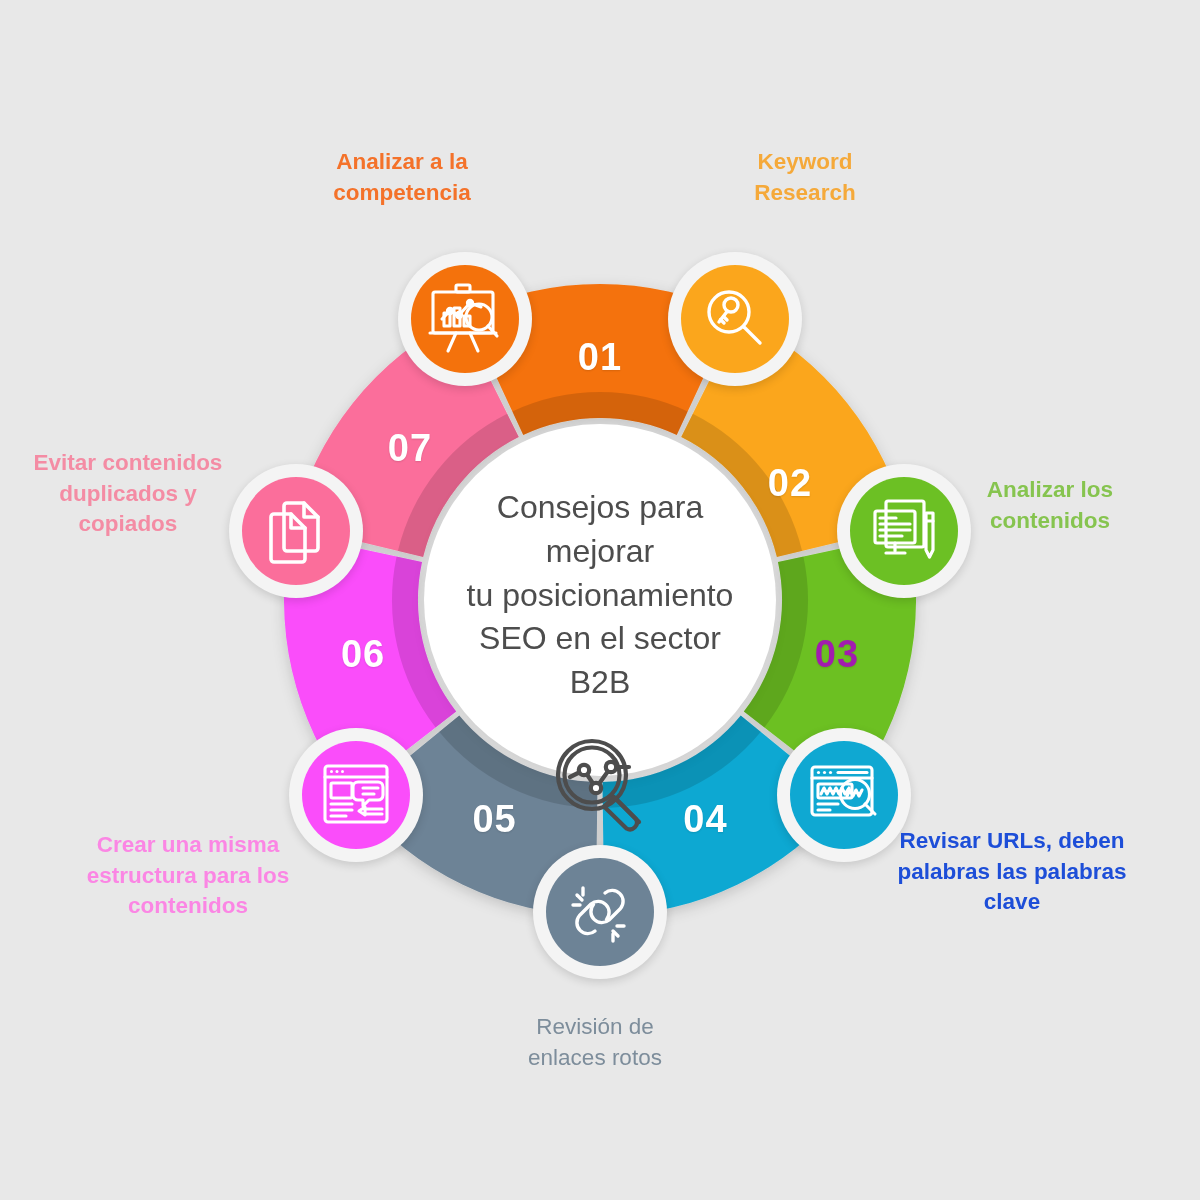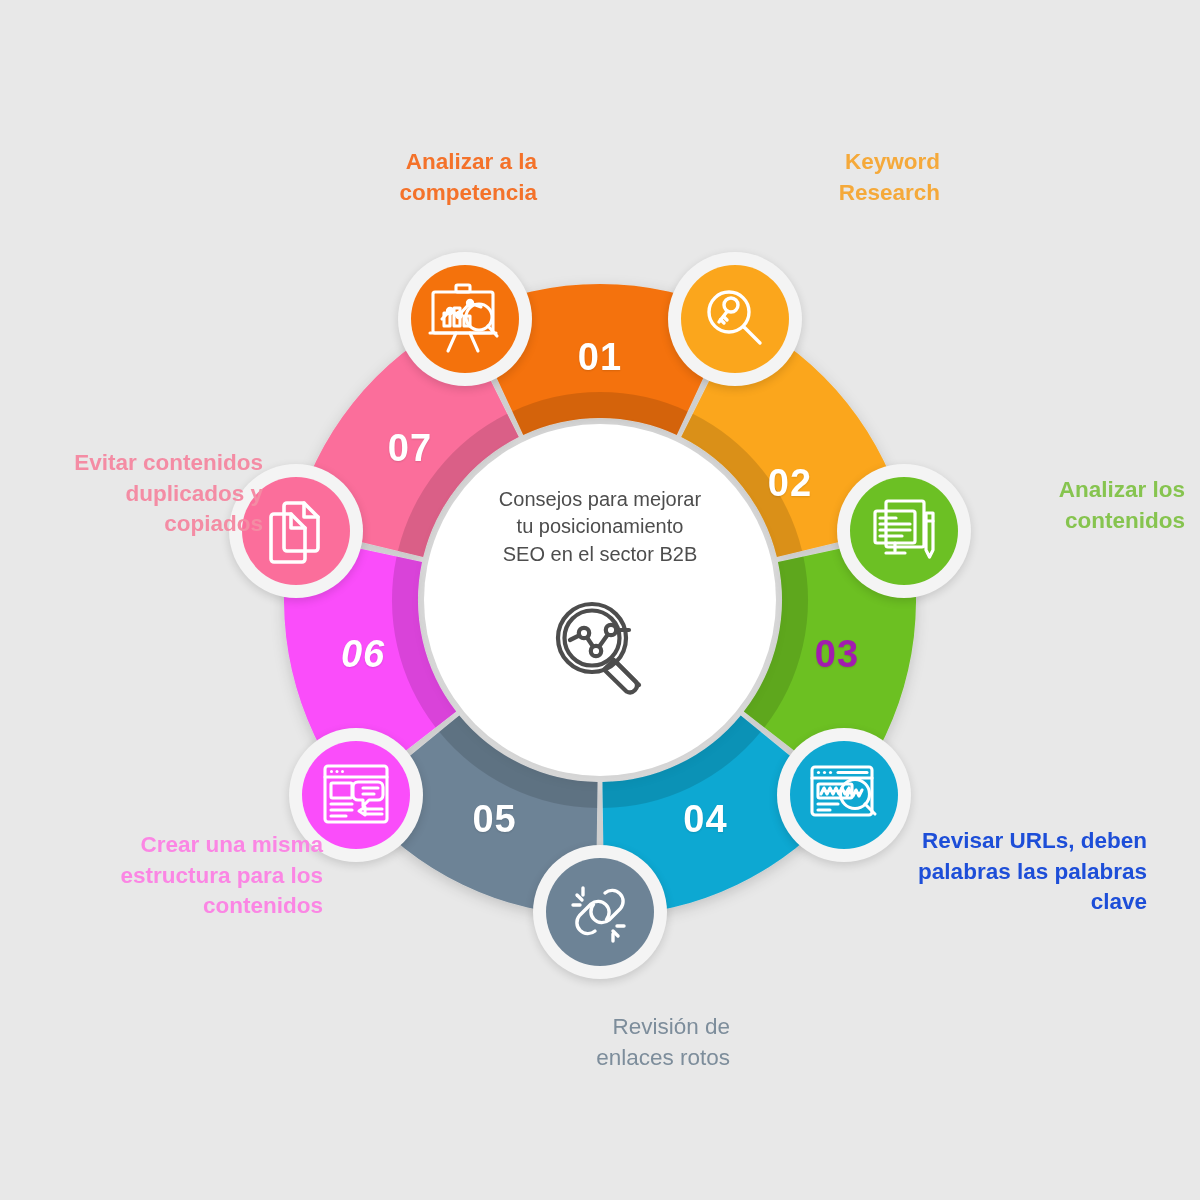--- a/index.html
+++ b/index.html
@@ -48,21 +48,21 @@
     box-shadow: 0 4px 14px rgba(0,0,0,0.10);
     display: flex;
     flex-direction: column;
     align-items: center;
     justify-content: flex-start;
     padding-top: 62px;
     box-sizing: border-box;
   }
   .hub-title {
     text-align: center;
-    font-size: 20px;
+    font-size: 32px;
     line-height: 1.37;
     color: #4d4d4d;
     font-weight: 400;
     max-width: 300px;
   }
   .hub-icon {
     margin-top: 20px;
   }
   .bubble {
     position: absolute;
@@ -90,21 +90,21 @@
     position: absolute;
     font-size: 22.5px;
     line-height: 1.36;
     font-weight: 700;
     text-align: center;
     width: 270px;
   }
   .label.thin {
     font-weight: 400;
   }
-  .label.c { transform: translate(-50%, -50%); text-align: right; }
+  .label.c { transform: translate(-50%, -50%); }
 </style>
 </head>
 <body style="background: rgb(232, 232, 232);">
 
 <div id="stage">
 
   <svg class="wheel" viewBox="0 0 1200 1200">
     <defs>
       <filter id="ringshadow" x="-20%" y="-20%" width="140%" height="140%">
         <feDropShadow dx="0" dy="4" stdDeviation="7" flood-color="#000000" flood-opacity="0.16"></feDropShadow>
@@ -129,21 +129,21 @@
         <path d="M 397.85958189004475 550.9770322569872 A 208 208 0 0 1 507.2256657812003 413.83630077198603 L 518.8224575585502 437.1067631754878 A 182 182 0 0 0 423.12713415378914 557.1049032248638 Z" fill="#000000" opacity="0.13"></path>
       </g>
   </svg>
 
   <div id="numbers-layer">
       <div class="seg-num" style="left: 600px; top: 357px; color: rgb(255, 255, 255);">01</div>
       <div class="seg-num" style="left: 789.985px; top: 448.492px; color: rgb(255, 255, 255); margin-top: 35px;">02</div>
       <div class="seg-num" style="left: 836.907px; top: 654.073px; color: #a21caf;">03</div>
       <div class="seg-num" style="left: 705.434px; top: 818.935px; color: rgb(255, 255, 255);">04</div>
       <div class="seg-num" style="left: 494.566px; top: 818.935px; color: rgb(255, 255, 255);">05</div>
-      <div class="seg-num" style="left: 363.093px; top: 654.073px; color: rgb(255, 255, 255); font-style: italic;">06</div>
+      <div class="seg-num" style="left: 363.093px; top: 654.073px; color: rgb(255, 255, 255);">06</div>
       <div class="seg-num" style="left: 410.015px; top: 448.492px; color: rgb(255, 255, 255);">07</div>
     </div>
 
   <div class="hub">
     <div class="hub-title">
       <div>Consejos para mejorar</div>
       <div>tu posicionamiento</div>
       <div>SEO en el sector B2B</div>
     </div>
     <div class="hub-icon">

